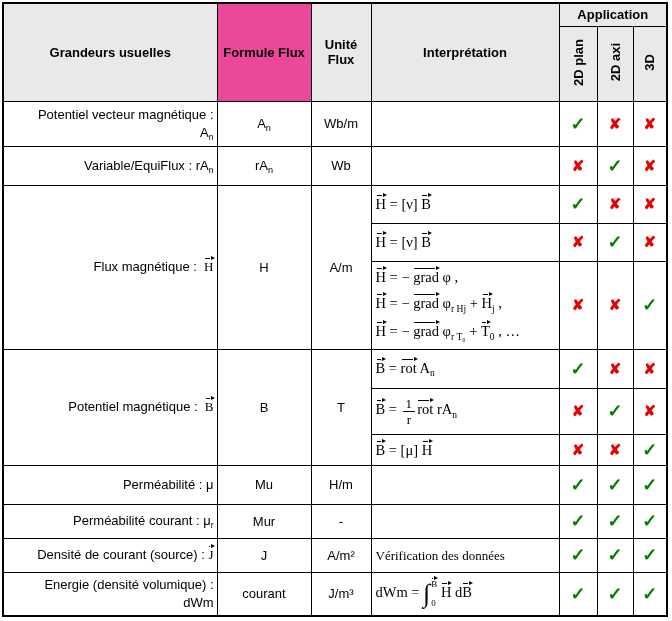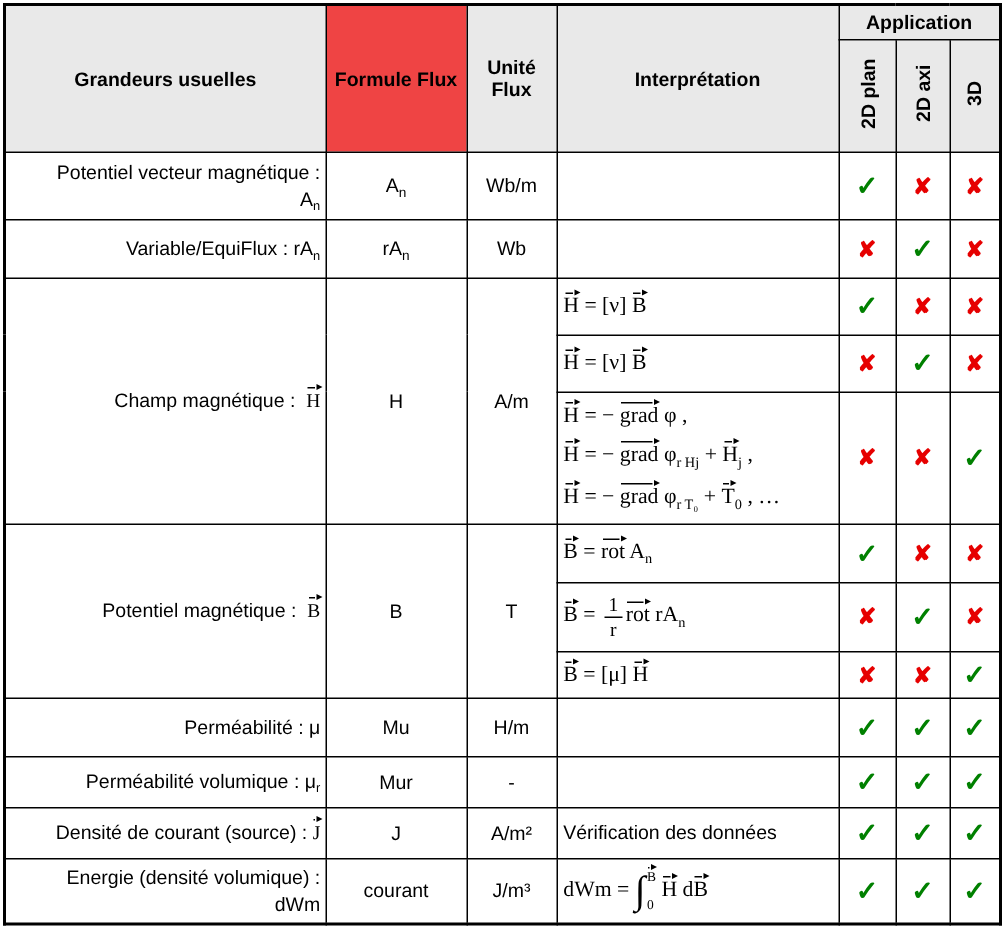--- a/index.html
+++ b/index.html
@@ -9,21 +9,21 @@
   th,td{border:1px solid #000;overflow:hidden;box-sizing:border-box;}
   th{background:#e9e9e9;font-size:13px;font-weight:bold;text-align:center;vertical-align:middle;padding:2px;}
   th.app-head{height:23px;}
   th.rot-cell{height:75px;vertical-align:middle;}
   .rot{writing-mode:vertical-rl;transform:rotate(180deg);display:inline-block;font-size:13px;font-weight:bold;white-space:nowrap;line-height:1;}
   td{background:#fff;font-size:13px;vertical-align:middle;}
   td.c-label{text-align:right;padding:2px 3px;line-height:1.35;}
   td.c-formula{text-align:center;padding:2px;}
   td.c-unit{text-align:center;padding:2px;}
   td.c-interp{text-align:left;padding:2px 4px;font-family:"Liberation Serif", serif;font-size:14.5px;line-height:26px;}
-  td.c-interp .plain{font-family:Liberation Sans, sans-serif;font-size:13px;line-height:normal;}
+  td.c-interp .plain{font-family:Liberation Serif, serif;font-size:13px;line-height:normal;}
   td.c-mark{text-align:center;padding:0;}
   .mk-y{font-size:18px;font-weight:bold;}
   .mk-n{font-size:15px;font-weight:bold;}
   
   .t{white-space:pre-wrap;}
   .sb{font-size:0.66em;position:relative;top:0.38em;letter-spacing:0;}
   .vec{position:relative;display:inline-block;font-family:"Liberation Serif", serif;line-height:1.05;}
   .vec::before{content:'';position:absolute;top:-2px;left:1px;right:4px;border-top:1px solid #000;}
   .vec::after{content:'';position:absolute;top:-4px;right:-1px;width:0;height:0;border-left:4px solid #000;border-top:2px solid transparent;border-bottom:2px solid transparent;}
   .frac{display:inline-block;vertical-align:middle;text-align:center;line-height:1;margin:0 2px;}
@@ -45,21 +45,21 @@
         <col style="width:94px">
         <col style="width:60px">
       <col style="width:188px">
         <col style="width:38px">
         <col style="width:36px">
         <col style="width:34px">
     </colgroup>
     <thead>
       <tr>
         <th rowspan="2" style="background: rgb(233, 233, 233);">Grandeurs usuelles</th>
-        <th rowspan="2" style="background: #ef4444;">Formule Flux</th>
+        <th rowspan="2" style="background: #ec4899;">Formule Flux</th>
         <th rowspan="2" style="background: rgb(233, 233, 233);">Unité Flux</th>
         <th rowspan="2" style="background: rgb(233, 233, 233);">Interprétation</th>
         <th colspan="3" class="app-head" style="background: rgb(233, 233, 233);">Application</th>
       </tr>
       <tr>
         <th class="rot-cell" style="background: rgb(233, 233, 233);"><span class="rot">2D plan</span></th>
         <th class="rot-cell" style="background: rgb(233, 233, 233);"><span class="rot">2D axi</span></th>
         <th class="rot-cell" style="background: rgb(233, 233, 233);"><span class="rot">3D</span></th>
       </tr>
     </thead>
@@ -76,21 +76,21 @@
         <tr style="height: 39px; margin-top: 12px;">
           <td class="c-label" rowspan="1"><span class="t">Variable/EquiFlux : rA</span><span class="sb">n</span></td>
           <td class="c-formula" rowspan="1"><span class="t">rA</span><span class="sb">n</span></td>
           <td class="c-unit" rowspan="1">Wb</td>
           <td class="c-interp"></td>
           <td class="c-mark"><span class="mk-n" style="color: rgb(230, 0, 0);">✘</span></td>
           <td class="c-mark"><span class="mk-y" style="color: rgb(0, 128, 0);">✓</span></td>
           <td class="c-mark"><span class="mk-n" style="color: rgb(230, 0, 0);">✘</span></td>
         </tr>
         <tr style="height: 38px;">
-          <td class="c-label" rowspan="3"><span class="t">Champ magnétique :  </span><span class="vec">H</span></td>
+          <td class="c-label" rowspan="3"><span class="t">Flux magnétique :  </span><span class="vec">H</span></td>
           <td class="c-formula" rowspan="3"><span class="t">H</span></td>
           <td class="c-unit" rowspan="3">A/m</td>
           <td class="c-interp"><span class="vec">H</span><span class="t"> = [ν] </span><span class="vec">B</span></td>
           <td class="c-mark"><span class="mk-y" style="color: rgb(0, 128, 0);">✓</span></td>
           <td class="c-mark"><span class="mk-n" style="color: rgb(230, 0, 0);">✘</span></td>
           <td class="c-mark"><span class="mk-n" style="color: rgb(230, 0, 0);">✘</span></td>
         </tr>
         <tr style="height: 38px;">
           <td class="c-interp"><span class="vec">H</span><span class="t"> = [ν] </span><span class="vec">B</span></td>
           <td class="c-mark"><span class="mk-n" style="color: rgb(230, 0, 0);">✘</span></td>
@@ -127,21 +127,21 @@
         <tr style="height: 39px; margin-top: 24px;">
           <td class="c-label" rowspan="1"><span class="t">Perméabilité : μ</span></td>
           <td class="c-formula" rowspan="1"><span class="t">Mu</span></td>
           <td class="c-unit" rowspan="1">H/m</td>
           <td class="c-interp"></td>
           <td class="c-mark"><span class="mk-y" style="color: rgb(0, 128, 0);">✓</span></td>
           <td class="c-mark"><span class="mk-y" style="color: rgb(0, 128, 0);">✓</span></td>
           <td class="c-mark"><span class="mk-y" style="color: rgb(0, 128, 0);">✓</span></td>
         </tr>
         <tr style="height: 34px;">
-          <td class="c-label" rowspan="1"><span class="t">Perméabilité volumique : μ</span><span class="sb">r</span></td>
+          <td class="c-label" rowspan="1"><span class="t">Perméabilité courant : μ</span><span class="sb">r</span></td>
           <td class="c-formula" rowspan="1"><span class="t">Mur</span></td>
           <td class="c-unit" rowspan="1">-</td>
           <td class="c-interp"></td>
           <td class="c-mark"><span class="mk-y" style="color: rgb(0, 128, 0);">✓</span></td>
           <td class="c-mark"><span class="mk-y" style="color: rgb(0, 128, 0);">✓</span></td>
           <td class="c-mark"><span class="mk-y" style="color: rgb(0, 128, 0);">✓</span></td>
         </tr>
         <tr style="height: 34px;">
           <td class="c-label" rowspan="1"><span class="t">Densité de courant (source) : </span><span class="vec">J</span></td>
           <td class="c-formula" rowspan="1"><span class="t">J</span></td>

